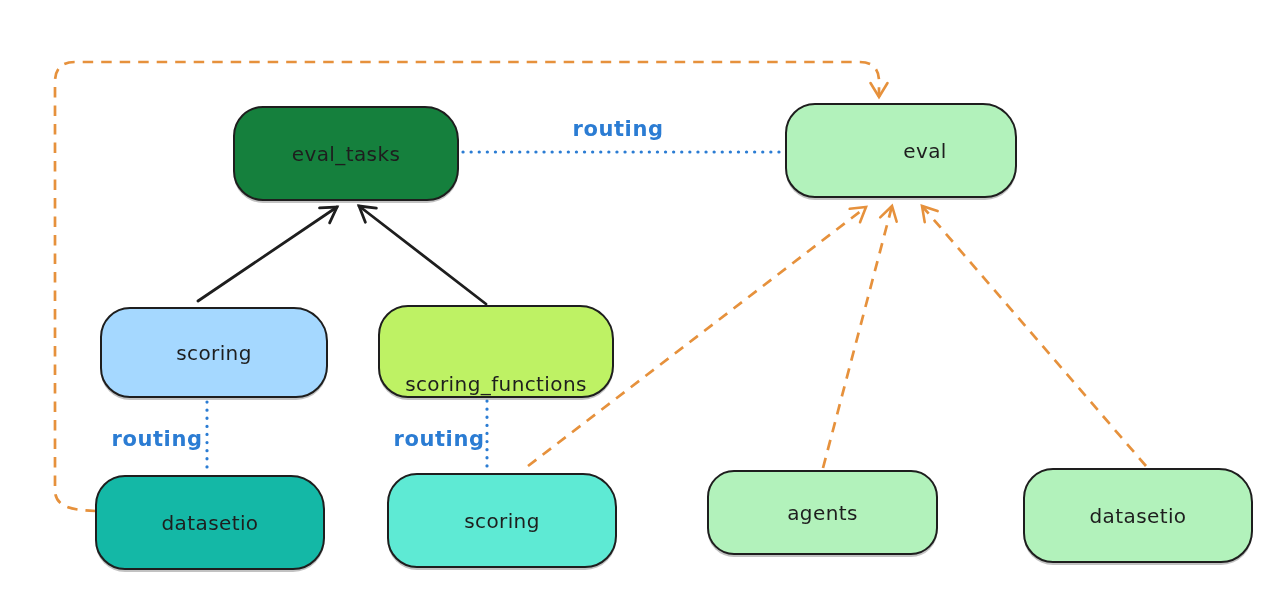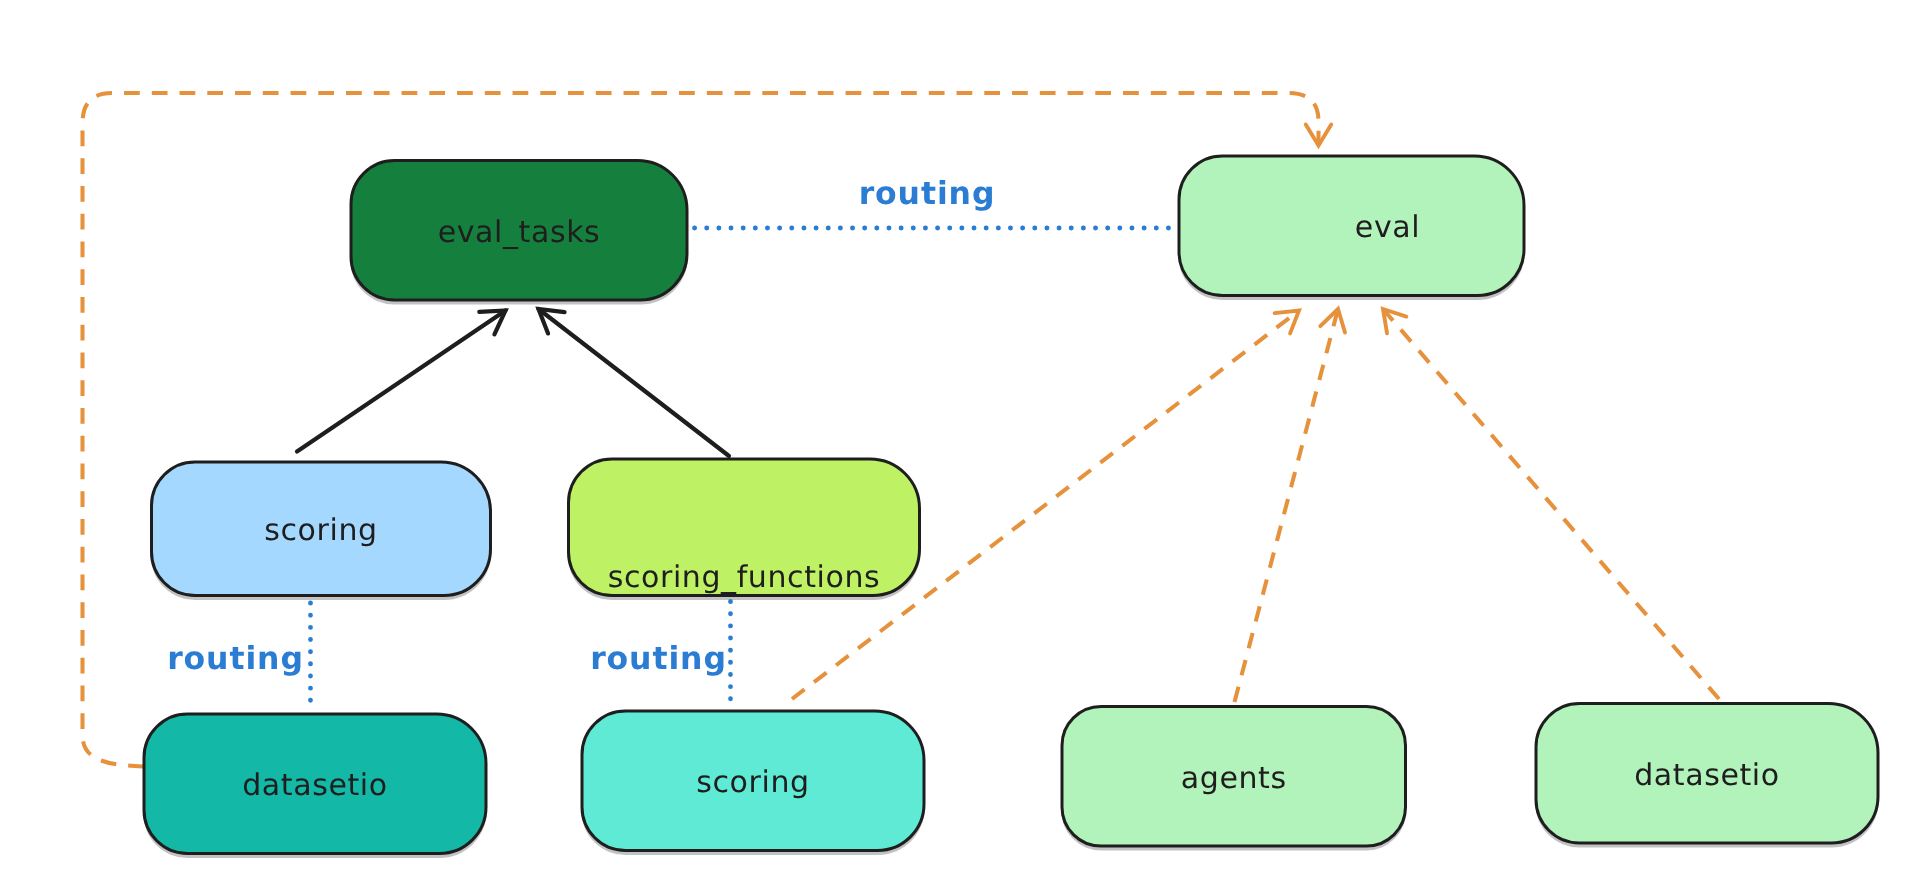--- a/index.html
+++ b/index.html
@@ -98,21 +98,21 @@
   </div>
 
   <div class="node" style="left: 95px; top: 475px; width: 230px; height: 95px; background-color: #14b8a6;">
     <span class="label">datasetio</span>
   </div>
 
   <div class="node" style="left: 387px; top: 473px; width: 230px; height: 95px; background-color: #5eead4;">
     <span class="label">scoring</span>
   </div>
 
-  <div class="node" style="left: 707px; top: 470px; width: 231px; height: 95px; background-color: rgb(178, 242, 187); border-radius: 27px;">
+  <div class="node" style="left: 707px; top: 470px; width: 231px; height: 85px; background-color: rgb(178, 242, 187); border-radius: 27px;">
     <span class="label">agents</span>
   </div>
 
   <div class="node" style="left: 1023px; top: 468px; width: 230px; height: 95px; background-color: rgb(178, 242, 187);">
     <span class="label">datasetio</span>
   </div>
 
   <span class="edge-label" style="left: 618px; top: 129px; color: rgb(43, 124, 211);">routing</span>
 
   <span class="edge-label" style="left: 157px; top: 439px; color: rgb(43, 124, 211);">routing</span>

